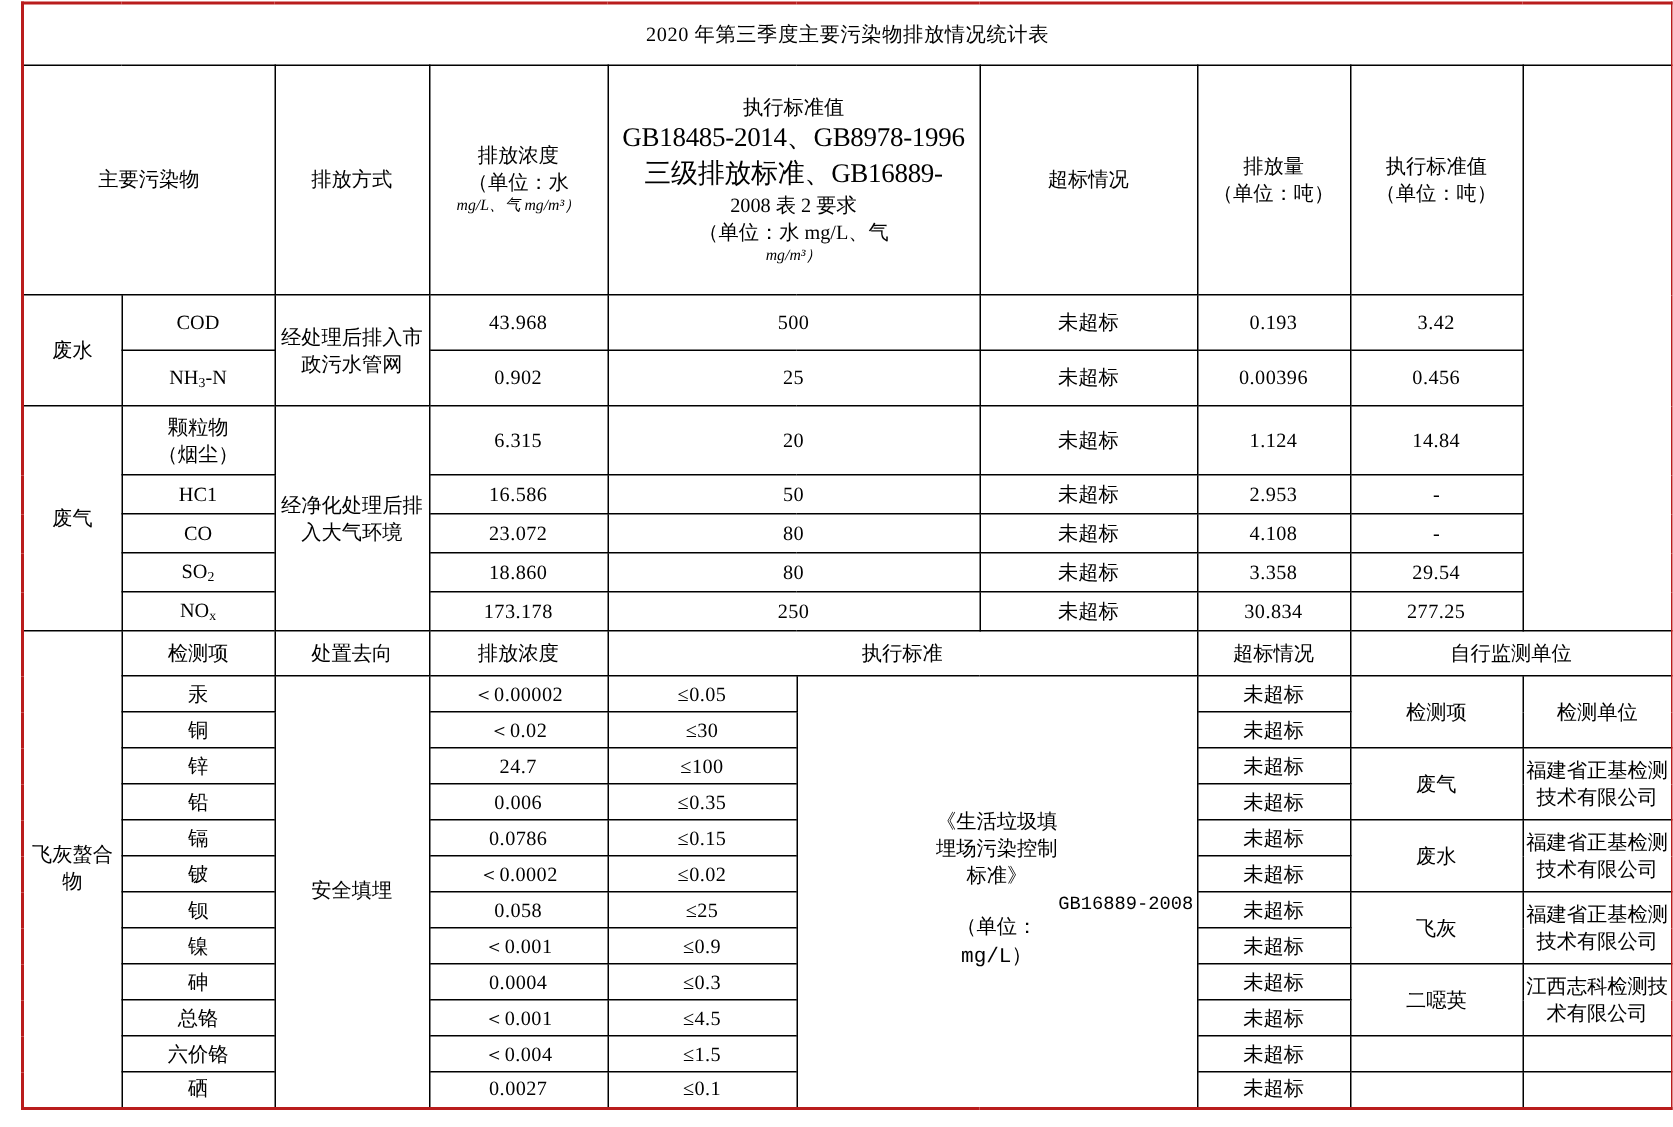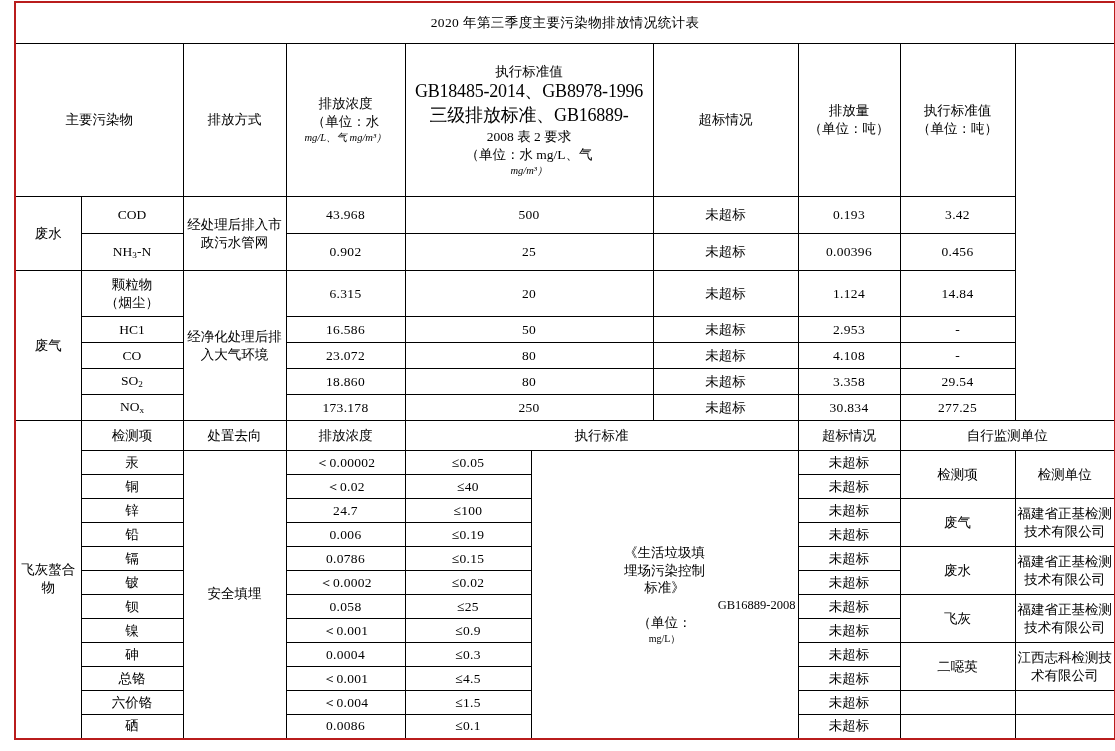--- a/index.html
+++ b/index.html
@@ -72,23 +72,24 @@
   .r-sub  { height: 30px; }
   .r-ash  { height: 24px; }
   .item   { font-size: 13.5px; }
   sub {
     font-size: 0.68em;
     vertical-align: -0.22em;
   }
   .stdbox {
     font-size: 13.5px;
     line-height: 1.5;
+    font-family: Liberation Mono, monospace;
   }
   .stdbox .gb { font-size: 12.5px; text-align: right; }
-  .stdbox .un { font-size: 10px; text-align: center; }
+  .stdbox .un { font-size: 14px; text-align: center; }
   .unitname {
     font-size: 13.5px;
     line-height: 1.45;
   }
   .dash { letter-spacing: 0; }
 </style>
 </head>
 <body>
 
 <div id="sheet">
@@ -232,37 +233,37 @@
         <div class="un">mg/L）</div>
       </td>
       <td>未超标</td>
       <td class="hdr" rowspan="2">检测项</td>
       <td class="hdr" rowspan="2">检测单位</td>
     </tr>
 
     <tr class="r-ash">
       <td class="item">铜</td>
       <td class="num">＜0.02</td>
-      <td class="num">≤40</td>
+      <td class="num">≤30</td>
       <td>未超标</td>
     </tr>
 
     <tr class="r-ash">
       <td class="item">锌</td>
       <td class="num">24.7</td>
       <td class="num">≤100</td>
       <td>未超标</td>
       <td class="item" rowspan="2">废气</td>
       <td class="unitname" rowspan="2">福建省正基检测技术有限公司</td>
     </tr>
 
     <tr class="r-ash">
       <td class="item">铅</td>
       <td class="num">0.006</td>
-      <td class="num">≤0.19</td>
+      <td class="num">≤0.35</td>
       <td>未超标</td>
     </tr>
 
     <tr class="r-ash">
       <td class="item">镉</td>
       <td class="num">0.0786</td>
       <td class="num">≤0.15</td>
       <td>未超标</td>
       <td class="item" rowspan="2">废水</td>
       <td class="unitname" rowspan="2">福建省正基检测技术有限公司</td>
@@ -311,21 +312,21 @@
       <td class="item">六价铬</td>
       <td class="num">＜0.004</td>
       <td class="num">≤1.5</td>
       <td>未超标</td>
       <td></td>
       <td></td>
     </tr>
 
     <tr class="r-ash">
       <td class="item">硒</td>
-      <td class="num">0.0086</td>
+      <td class="num">0.0027</td>
       <td class="num">≤0.1</td>
       <td>未超标</td>
       <td></td>
       <td></td>
     </tr>
 
   </tbody>
     </table>
 </div>
 

